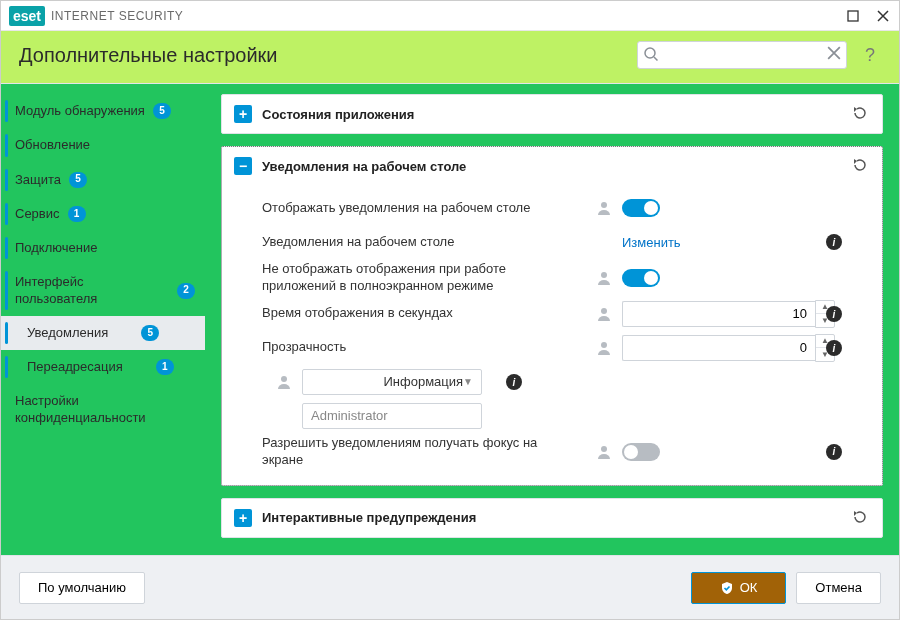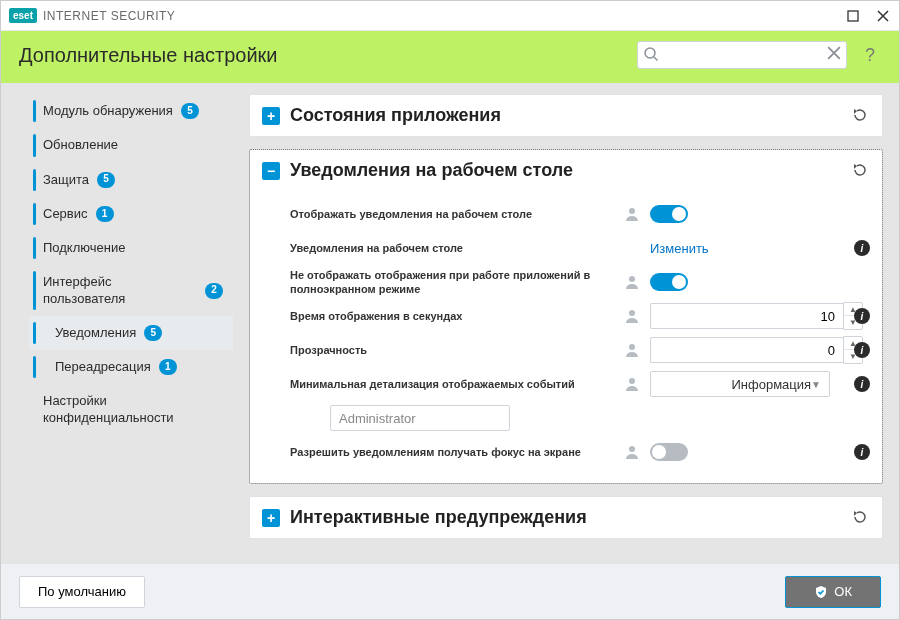--- a/index.html
+++ b/index.html
@@ -1,54 +1,54 @@
 <!DOCTYPE html>
 <html><head>
 <meta charset="utf-8">
 <style>
   * { box-sizing: border-box; margin: 0; padding: 0; }
   html, body { width: 900px; height: 620px; font-family: "Segoe UI", Arial, sans-serif; font-size: 13px; color: #333; background: #fff; overflow: hidden; }
   .window { width: 900px; height: 620px; display: flex; flex-direction: column; border: 1px solid #ccc; }
   
   .titlebar { height: 30px; display: flex; align-items: center; padding: 0 8px; border-bottom: 1px solid #e7e7e7; }
   .logo { display: flex; align-items: center; gap: 6px; }
-  .logo-badge { background: #0aa2a8; color: #fff; font-weight: bold; font-size: 10px; padding: 2px 4px; border-radius: 2px;}
+  .logo-badge { background: #0aa2a8; color: #fff; font-weight: bold; font-size: 14px; padding: 2px 4px; border-radius: 2px;}
   .logo-text { color: #6a6a6a; font-size: 12px; letter-spacing: .5px; font-weight: 400; }
   .win-controls { margin-left: auto; display: flex; gap: 14px; }
   .win-btn { width: 16px; height: 16px; display: flex; align-items: center; justify-content: center; color: #333; }
   
   .header { display: flex; align-items: center; padding: 10px 18px 14px 18px; gap: 12px; background:#bef264; border-bottom:1px solid #e2e5ea;}
   .header h1 { font-size: 20px; font-weight: 400; color: #2b2b2b; flex: 0 0 auto; }
   .header-spacer{flex:1;}
   .search { position: relative; width: 210px; }
   .search input { width: 100%; height: 28px; padding: 0 26px 0 26px; border: 1px solid #cfd4da; border-radius: 3px; font-size: 13px; }
   .search .mag { position: absolute; left: 6px; top: 5px; color: #8a8f96; }
   .search .clr { position: absolute; right: 6px; top: 5px; color: #8a8f96; }
   .help-btn { width: 22px; text-align: center; color: #777; font-size: 18px; }
   
-  .body { flex: 1; display: flex; background: #e5e5e5; overflow: hidden; padding-left: 28px; }
+  .body { flex: 1; display: flex; background: #22c55e; overflow: hidden; }
   .sidebar { width: 210px; padding: 10px 6px 10px 0; overflow-y: auto; }
   .side-item { position: relative; padding: 9px 10px 9px 14px; font-size: 13px; color: #2b2b2b; cursor: pointer; display:flex; align-items:center; line-height:1.25;}
   .side-item::before { content:""; position:absolute; left:4px; top:6px; bottom:6px; width:3px; background:#0094d7; border-radius:2px;}
   .side-item.nobar::before{display:none;}
   .side-item.active { background: #e8ebee; font-weight:400;}
-  .side-item.sub { padding-left: 26px; }
+  .side-item.sub { padding-left: 26px; gap: 25px; }
   .side-item .label{flex:0 1 auto;}
   .badge { display: inline-flex; min-width: 18px; height: 16px; align-items: center; justify-content: center; padding: 0 5px; margin-left: 8px; border-radius: 8px; background: #0094d7; color: #fff; font-size: 10px; font-weight: bold;}
   
   .content { flex: 1; padding: 10px 16px 10px 10px; overflow-y: auto; }
   .panel { background: #fff; border: 1px solid #dfe3e8; border-radius: 2px; margin-bottom: 12px; }
   .panel.focused{outline:1px dotted #7a7a7a; outline-offset:-1px;}
   .panel-head { display: flex; align-items: center; padding: 10px 12px; gap: 10px; cursor: pointer; }
   .exp-btn { width: 18px; height: 18px; background: #0094d7; color: #fff; display: flex; align-items: center; justify-content: center; font-size: 14px; font-weight: bold; border-radius: 2px;}
-  .panel-title { font-weight: 600; font-size: 18px; color: #222; flex: 1; }
+  .panel-title { font-weight: 600; font-size: 13px; color: #222; flex: 1; }
   .revert { width: 18px; height: 18px; color: #555; }
   .panel-body { padding: 6px 12px 14px 40px; }
   .row { display: flex; align-items: center; min-height: 34px; gap: 10px; padding:2px 0;}
-  .row .lbl { flex: 0 0 310px; font-size: 11px; color: #333; line-height: 1.3; font-weight: bold; }
+  .row .lbl { flex: 0 0 310px; font-size: 13px; color: #333; line-height: 1.3; }
   .row .ctl-wrap { flex: 0 0 30px; display:flex; justify-content:flex-end;}
   .usr-ic{color:#b7bcc2;}
   .row .ctl { flex: 0 0 190px; display: flex; align-items: center; }
   .row .info { flex: 0 0 20px; text-align: right; color: #333; }
   .info-ic{display:inline-flex;width:16px;height:16px;align-items:center;justify-content:center;border-radius:50%;background:#2b2b2b;color:#fff;font-size:10px;font-weight:bold;font-style:italic;}
   
   .toggle { width: 38px; height: 18px; border-radius: 10px; position: relative; }
   .toggle.on { background: #0094d7; }
   .toggle.off { background: #b7bcc2; }
   .toggle .knob { position: absolute; top: 2px; width: 14px; height: 14px; background: #fff; border-radius: 50%; }
@@ -59,23 +59,23 @@
   .numfield{display:flex;width:180px;align-items:center;}
   .numfield input{flex:1;height:26px;border:1px solid #cfd4da;border-right:none;text-align:right;padding:0 8px;font-size:13px;border-radius:2px 0 0 2px;}
   .spin{display:flex;flex-direction:column;border:1px solid #cfd4da;border-radius:0 2px 2px 0;}
   .spin div{width:18px;height:13px;display:flex;align-items:center;justify-content:center;font-size:8px;color:#666;cursor:pointer;}
   .spin div:first-child{border-bottom:1px solid #e2e5ea;}
   
   .selectfield{width:180px;height:26px;border:1px solid #cfd4da;border-radius:2px;display:flex;align-items:center;padding:0 8px;justify-content:flex-end;color:#333;}
   .chev{color:#888;font-size:10px;}
   .textfield{width:180px;height:26px;border:1px solid #cfd4da;border-radius:2px;padding:0 8px;font-size:13px;color:#888;display:flex;align-items:center;}
   
-  .footer { height: 56px; background: #eef0f3; border-top: 1px solid #dfe3e8; display: flex; align-items: center; padding: 0 18px; gap: 10px; }
+  .footer { height: 64px; background: #eef0f3; border-top: 1px solid #dfe3e8; display: flex; align-items: center; padding: 0 18px; gap: 10px; }
   .btn { height: 32px; padding: 0 18px; border: 1px solid #cfd4da; background: #fff; border-radius: 2px; font-size: 13px; display:inline-flex;align-items:center;gap:6px; cursor:pointer;}
-  .btn.primary { background: #737373; color: #fff; border-color: #0094d7; padding:0 28px;}
+  .btn.primary { background: #a16207; color: #fff; border-color: #0094d7; padding:0 28px;}
   .footer-spacer{flex:1;}
   svg{display:block;}
 </style>
 </head>
 <body>
 
 <div class="window">
 
   <div class="titlebar">
     <div class="logo">
@@ -265,21 +265,20 @@
                 <div class="spin">
                     <div>▲</div>
                     <div>▼</div>
                   </div>
               </div>
             </div>
             <div class="info"><span class="info-ic">i</span></div>
           </div>
 
           <div class="row">
-            <div class="lbl">Минимальная детализация отображаемых событий</div>
             <div class="ctl-wrap">
                 <span class="usr-ic">
                   <svg width="16" height="16" viewBox="0 0 16 16">
                     <circle cx="8" cy="5" r="3" fill="#b7bcc2"></circle>
                     <path d="M2 15 a6 5 0 0 1 12 0 Z" fill="#b7bcc2"></path>
                   </svg>
                 </span>
               </div>
             <div class="ctl">
               <div class="selectfield">
@@ -342,14 +341,17 @@
     <div class="footer-spacer"></div>
     <button class="btn primary">
       <span>
           <svg width="14" height="14" viewBox="0 0 14 14">
             <path d="M7 1 L12 3 V7 C12 10 9.5 12.5 7 13 C4.5 12.5 2 10 2 7 V3 Z" fill="#fff"></path>
             <path d="M4.5 7 L6.3 8.8 L9.5 5.5" fill="none" stroke="#0094d7" stroke-width="1.6"></path>
           </svg>
         </span>
       <span>ОК</span>
     </button>
+    <button class="btn">
+        <span>Отмена</span>
+      </button>
   </div>
 </div>
 
 </body></html>

